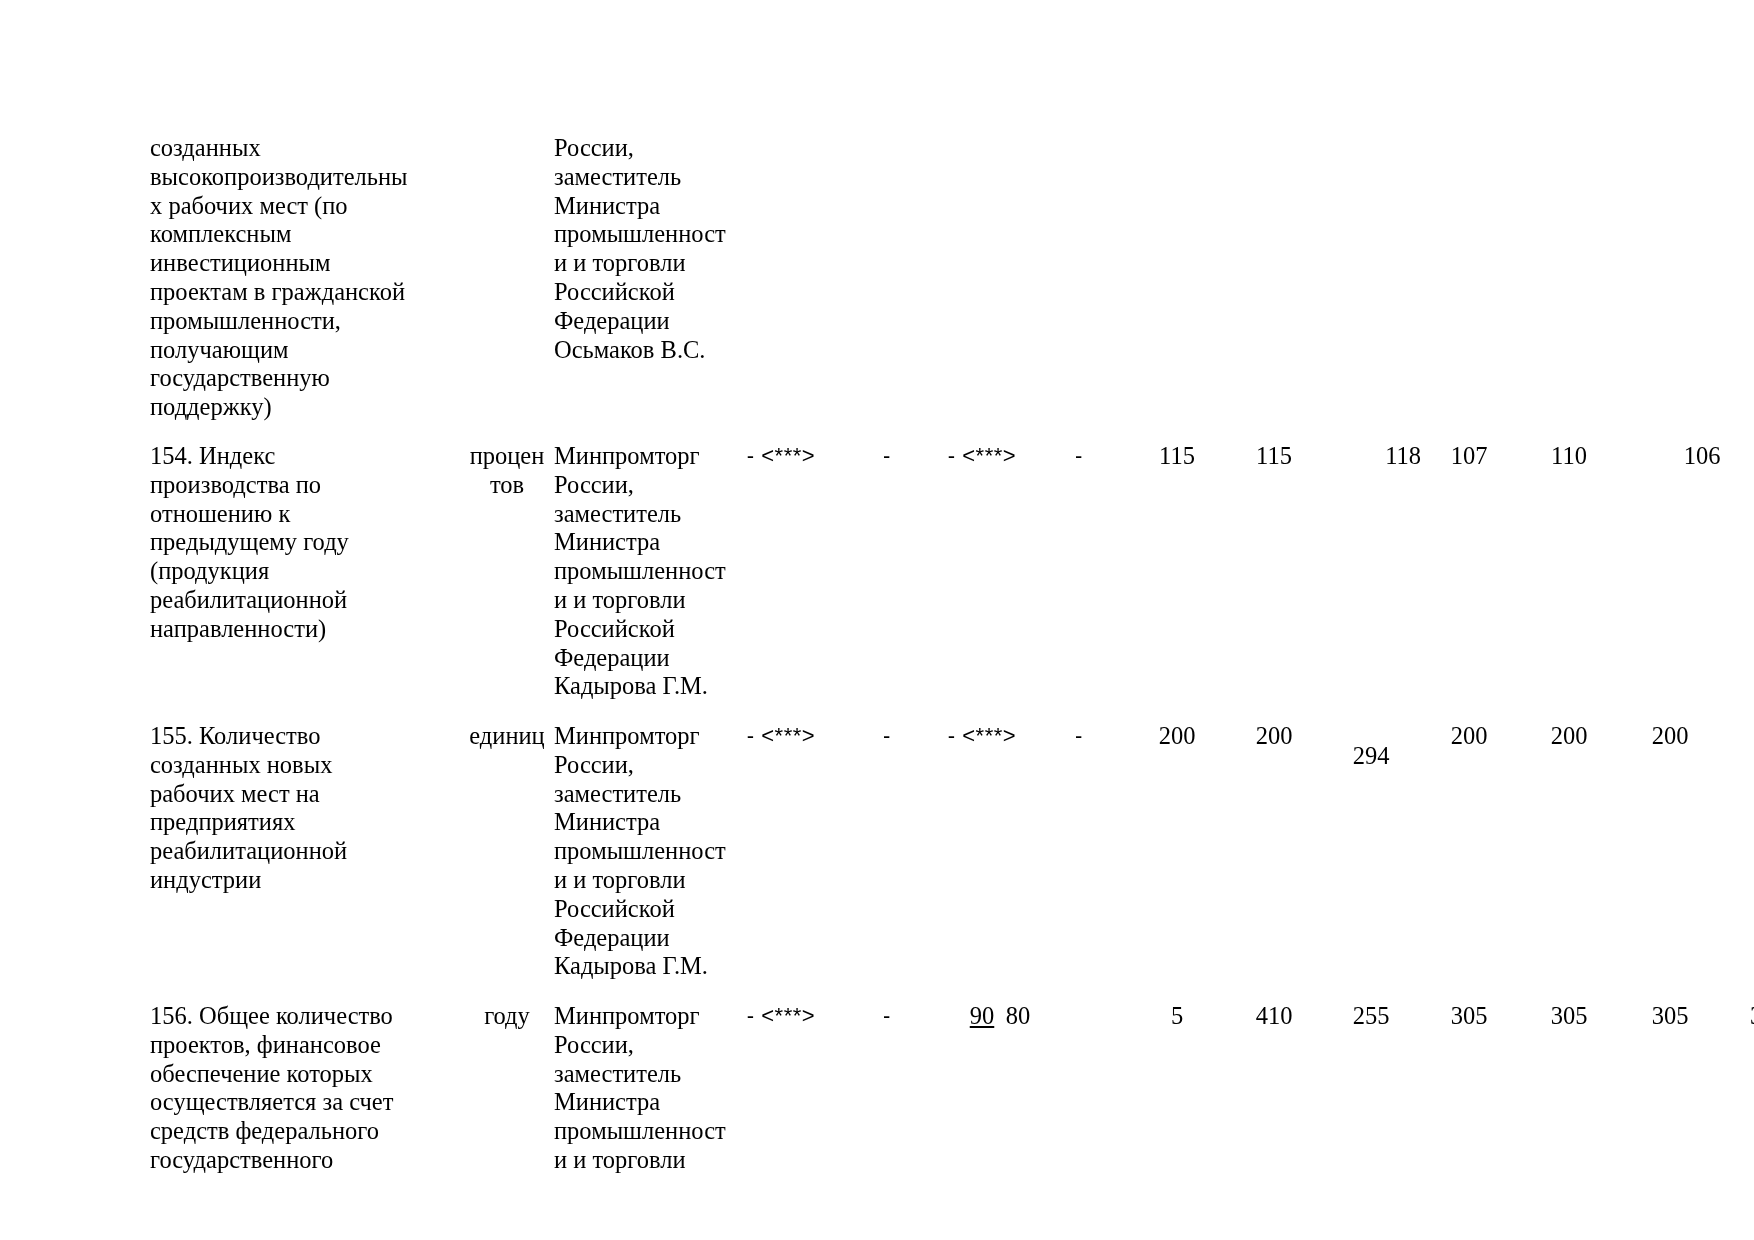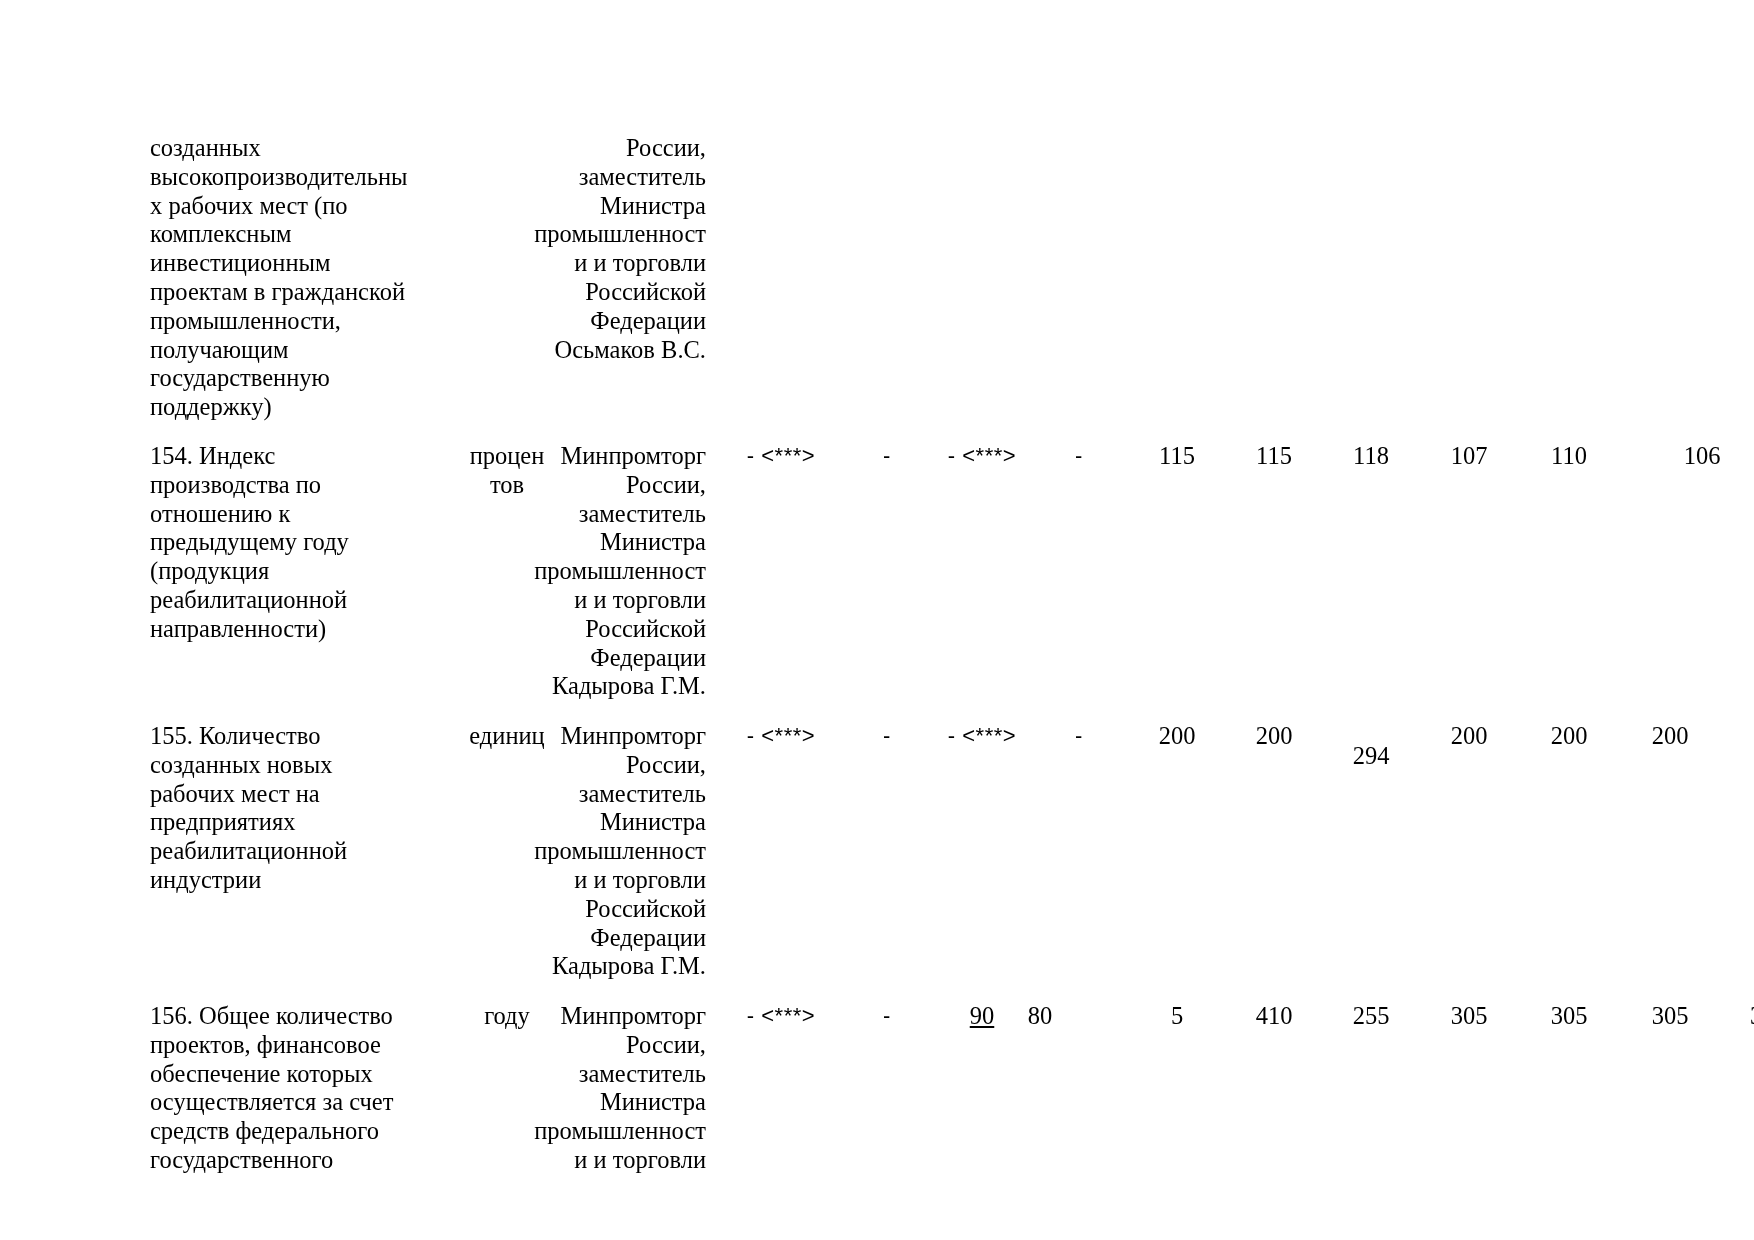--- a/index.html
+++ b/index.html
@@ -7,21 +7,21 @@
       width: 1754px; height: 1240px; overflow: hidden;
       background: #ffffff; color: #000000; position: relative;
       font-family: "Liberation Serif", "DejaVu Serif", serif;
       font-size: 24.5px; line-height: 28.8px;
     }
     .page { position: absolute; left: 0; top: 0; width: 1754px; height: 1040px; }
     .row { position: absolute; left: 0; width: 1754px; }
     .cell { position: absolute; top: 0; white-space: pre-line; }
     .c-name { left: 150px; width: 270px; text-align: left; }
     .c-unit { left: 462px; width: 90px; text-align: center; }
-    .c-resp { left: 506px; width: 200px; text-align: right; }
+    .c-resp { left: 554px; width: 200px; text-align: left; }
     .c-val { width: 100px; text-align: center; white-space: nowrap; }
     .c-val.ast { font-family: "Liberation Sans", "DejaVu Sans", sans-serif; font-size: 22px; letter-spacing: 0.5px; }
     .edge-glyph { position: absolute; left: 1750px; width: 6px; overflow: hidden; white-space: nowrap; }
   </style>
 </head>
 <body>
 
 <div class="page">
 
   <div class="row" style="top:134px;">
@@ -64,21 +64,21 @@
 и и торговли
 Российской
 Федерации
 Кадырова Г.М.</div>
     <div class="cell c-val ast" style="left:731px;">- &lt;***&gt;</div>
     <div class="cell c-val ast" style="left:837px;">-</div>
     <div class="cell c-val ast" style="left:932px;">- &lt;***&gt;</div>
     <div class="cell c-val ast" style="left:1029px;">-</div>
     <div class="cell c-val" style="left:1127px;">115</div>
     <div class="cell c-val" style="left:1224px;">115</div>
-    <div class="cell c-val" style="left:1321px;">118</div>
+    <div class="cell c-val" style="left:1321px;text-align:right;">118</div>
     <div class="cell c-val" style="left:1419px;">107</div>
     <div class="cell c-val" style="left:1519px;">110</div>
     <div class="cell c-val" style="left:1652px;">106</div>
   </div>
 
   <div class="row" style="top:722px;">
     <div class="cell c-name">155. Количество
 созданных новых
 рабочих мест на
 предприятиях
@@ -116,21 +116,21 @@
     <div class="cell c-unit">году</div>
     <div class="cell c-resp">Минпромторг
 России,
 заместитель
 Министра
 промышленност
 и и торговли</div>
     <div class="cell c-val ast" style="left:731px;">- &lt;***&gt;</div>
     <div class="cell c-val ast" style="left:837px;">-</div>
     <div class="cell c-val" style="left:932px;text-decoration:underline;">90</div>
-    <div class="cell c-val" style="left:990px;">80</div>
+    <div class="cell c-val" style="left:968px;">80</div>
     <div class="cell c-val" style="left:1127px;">5</div>
     <div class="cell c-val" style="left:1224px;">410</div>
     <div class="cell c-val" style="left:1321px;">255</div>
     <div class="cell c-val" style="left:1419px;">305</div>
     <div class="cell c-val" style="left:1519px;">305</div>
     <div class="cell c-val" style="left:1620px;">305</div>
     <div class="cell edge-glyph">3</div>
   </div>
 
 </div>

